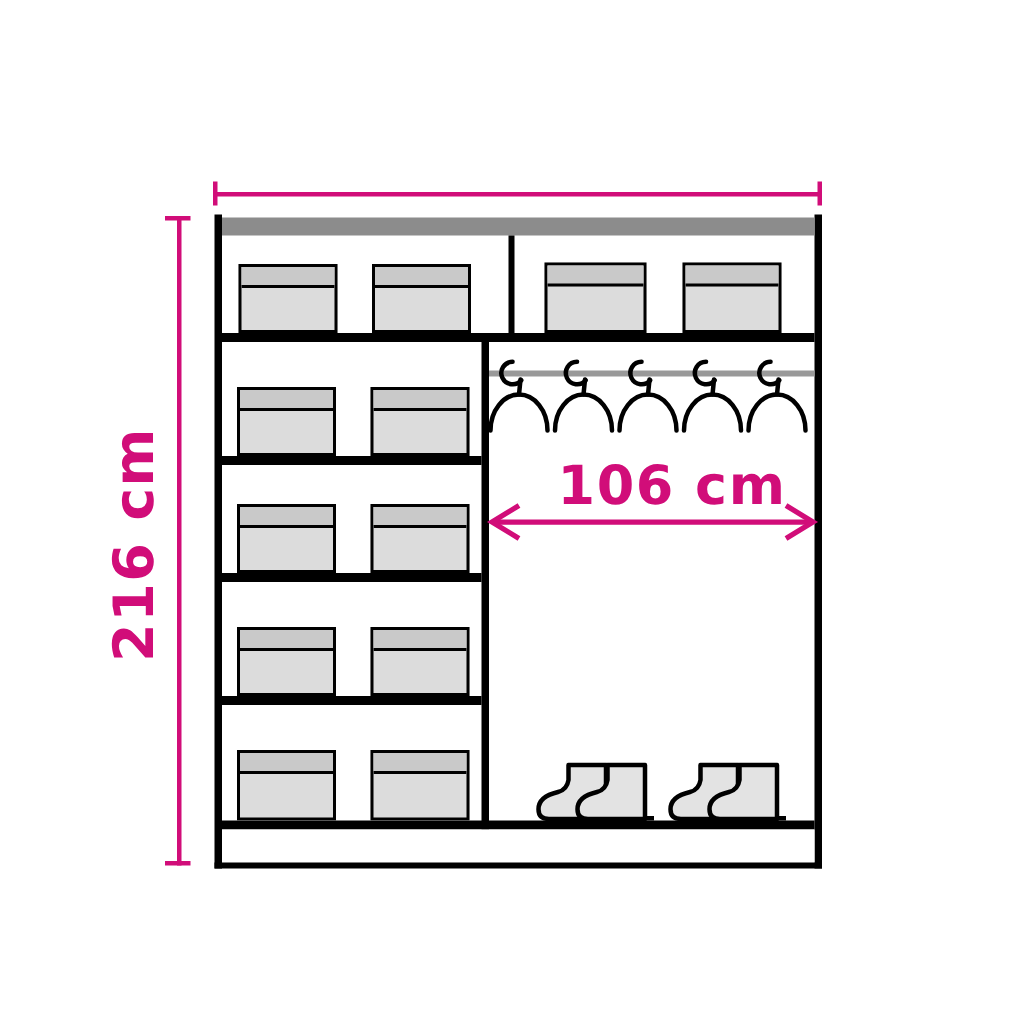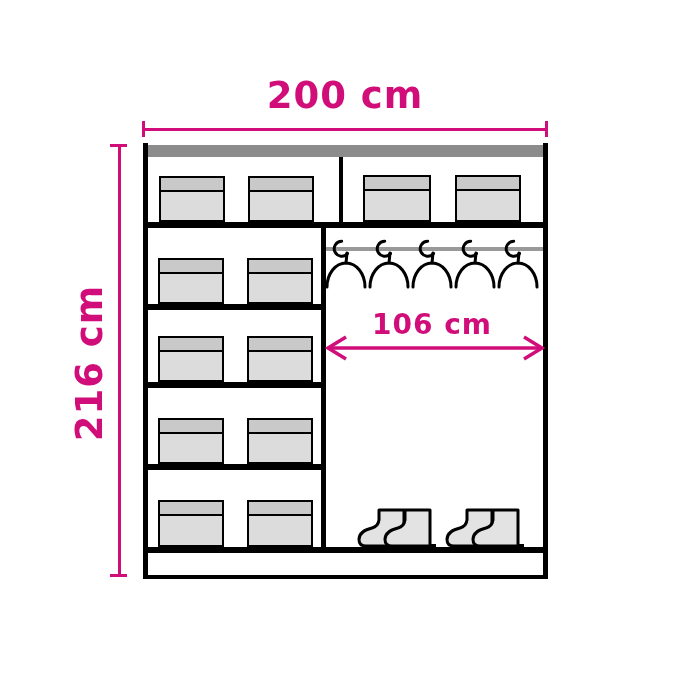--- a/index.html
+++ b/index.html
@@ -17,21 +17,20 @@
   .boot-shape{fill:var(--boot,#e3e3e3);stroke:var(--outline,#000);stroke-width:3;stroke-linejoin:round;}
   .sole{fill:var(--outline,#000);stroke:none;}
   .arrow-line{fill:none;stroke:var(--accent,#d10d79);stroke-width:3.5;}
   .arrow-head{fill:none;stroke:var(--accent,#d10d79);stroke-width:3.5;stroke-linejoin:miter;}
 </style>
 </head>
 <body>
 
 <div id="stage">
 
-  <div class="dim-text" style="left:245px;top:76px;width:200px;">200 cm</div>
   <div>
     <div class="dim-bar" style="left:143px;top:128px;width:405px;height:3px;"></div>
     <div class="dim-bar" style="left:142px;top:121px;width:3px;height:16px;"></div>
     <div class="dim-bar" style="left:545px;top:121px;width:3px;height:16px;"></div>
   </div>
 
   <div class="dim-text" style="left:-10px;top:343px;width:200px;transform:rotate(-90deg);">216 cm</div>
   <div>
     <div class="dim-bar" style="left:118px;top:145px;width:3px;height:432px;"></div>
     <div class="dim-bar" style="left:110px;top:144px;width:17px;height:3px;"></div>
@@ -110,21 +109,21 @@
       <path class="hanger-line" d="M 26 23 L 25 33"></path>
       <path class="hanger-line" d="M 6 57 A 19 24 0 0 1 44 57"></path>
     </g>
     <g transform="translate(172,0)">
       <path class="hanger-line" d="M 26.5 23.5 A 7.5 7.5 0 1 1 20.7 11.2"></path>
       <path class="hanger-line" d="M 26 23 L 25 33"></path>
       <path class="hanger-line" d="M 6 57 A 19 24 0 0 1 44 57"></path>
     </g>
   </svg>
 
-  <div class="dim-text" style="left:332px;top:305px;width:200px;font-size:28px;">106 cm</div>
+  <div class="dim-text" style="left:348px;top:305px;width:200px;font-size:36px;">106 cm</div>
   <svg style="left:321px;top:300px;" width="227" height="70" viewBox="0 0 227 70">
     <path class="arrow-line" d="M 8 48 L 220 48"></path>
     <path class="arrow-head" d="M 25 37 L 7 48 L 25 59"></path>
     <path class="arrow-head" d="M 203 37 L 221 48 L 203 59"></path>
   </svg>
 
   <svg style="left:350px;top:508px;" width="185" height="42" viewBox="0 0 185 42">
     <g transform="translate(8,0)">
       <path class="boot-shape" d="M21 2 L46 2 L46 38 L8 38 Q1 38 1 31.5 Q1 23 14 20 Q20 18.5 21 12 Z"></path>
       <rect class="sole" x="44" y="36" width="34" height="3"></rect>

